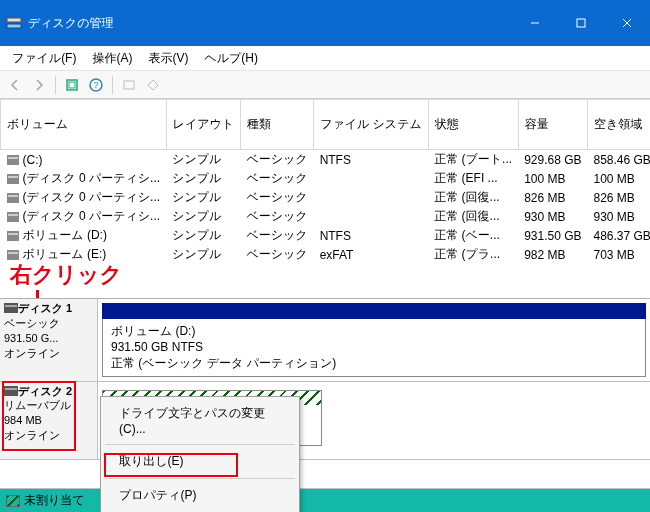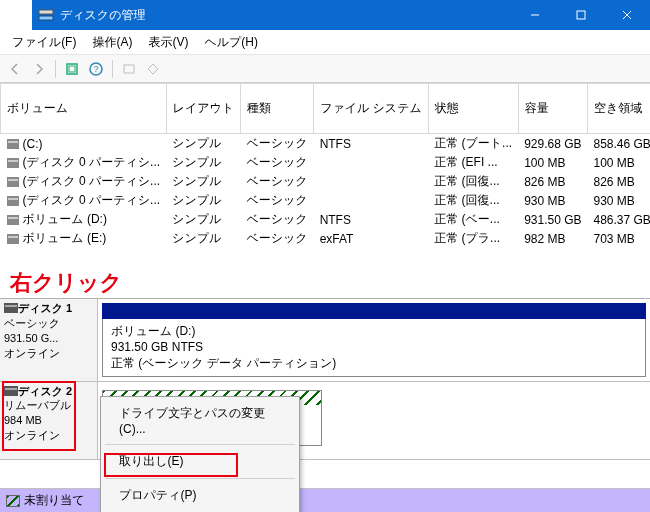--- a/index.html
+++ b/index.html
@@ -3,22 +3,22 @@
 <meta charset="utf-8">
 <style>
   * { box-sizing: border-box; }
   html, body {
     margin: 0; padding: 0; width: 650px; height: 512px;
     font-family: "Yu Gothic UI", "Meiryo", "MS PGothic", sans-serif;
     font-size: 12px; color: #000; background: #fff; overflow: hidden;
   }
   
   .titlebar {
-    height: 30px; background: #0a6acf; color: #fff;
-    display: flex; align-items: center; padding: 0 0 0 6px; margin-left: 32px;
+    height: 46px; background: #0a6acf; color: #fff;
+    display: flex; align-items: center; padding: 0 0 0 6px;
   }
   .titlebar .title-icon { width: 16px; height: 16px; margin-right: 6px; }
   .titlebar .title-text { flex: 0 0 auto; font-size: 12px; }
   .titlebar .spacer { flex: 1; }
   .titlebar .win-ctrl { width: 46px; height: 30px; display: flex; align-items: center; justify-content: center; }
   .titlebar .win-ctrl svg { stroke: #fff; }
   
   .menubar {
     height: 22px; background: #fff; display: flex; align-items: center;
     padding: 12px 4px; border-bottom: 1px solid #e5e5e5;
@@ -50,21 +50,21 @@
   .vol-icon::before { content: ""; position: absolute; top: 2px; left: 1px; right: 1px; height: 2px; background: #ccc; }
   .col-vol   { width: 130px; }
   .col-lay   { width: 70px; }
   .col-type  { width: 64px; }
   .col-fs    { width: 82px; }
   .col-state { width: 66px; }
   .col-cap   { width: 80px; }
   .col-free  { width: 72px; }
   
   .annot {
-    position: absolute; left: 10px; top: 268px;
+    position: absolute; left: 10px; top: 260px;
     color: #e60012; font-size: 22px; font-weight: 600;
   }
   .annot .arrow {
     position: absolute; left: 26px; top: 30px; width: 0; height: 72px;
     border-left: 3px solid #e60012;
   }
   .annot .arrow::after {
     content: ""; position: absolute; bottom: -2px; left: -8px;
     border-left: 9px solid transparent; border-right: 9px solid transparent;
     border-top: 14px solid #e60012;
@@ -88,21 +88,21 @@
   .disk2-part-box { border: 1px solid #888; width: 220px; height: 56px; position: relative; }
   .disk2-stripes {
     position: absolute; inset: 0;
     background: repeating-linear-gradient(135deg, #006400 0 2px, transparent 2px 8px);
     height: 14px;
   }
   
   .legend-row {
     position: absolute; bottom: 0; left: 0; right: 0; height: 24px;
     display: flex; align-items: center; padding: 0 6px; border-top: 1px solid #c0c0c0;
-    background: #c4b5fd; font-size: 12px;
+    background: #14b8a6; font-size: 12px;
   }
   .legend-swatch { width: 14px; height: 12px; border: 1px solid #666; margin-right: 4px;
     background: repeating-linear-gradient(135deg, #006400 0 2px, transparent 2px 7px);
   }
   
   .ctx-menu {
     position: absolute; left: 100px; top: 396px; width: 200px;
     background: #f5f5f5; border: 1px solid #a0a0a0; box-shadow: 2px 2px 4px rgba(0,0,0,0.25);
     font-size: 12px; padding: 2px 0;
   }

